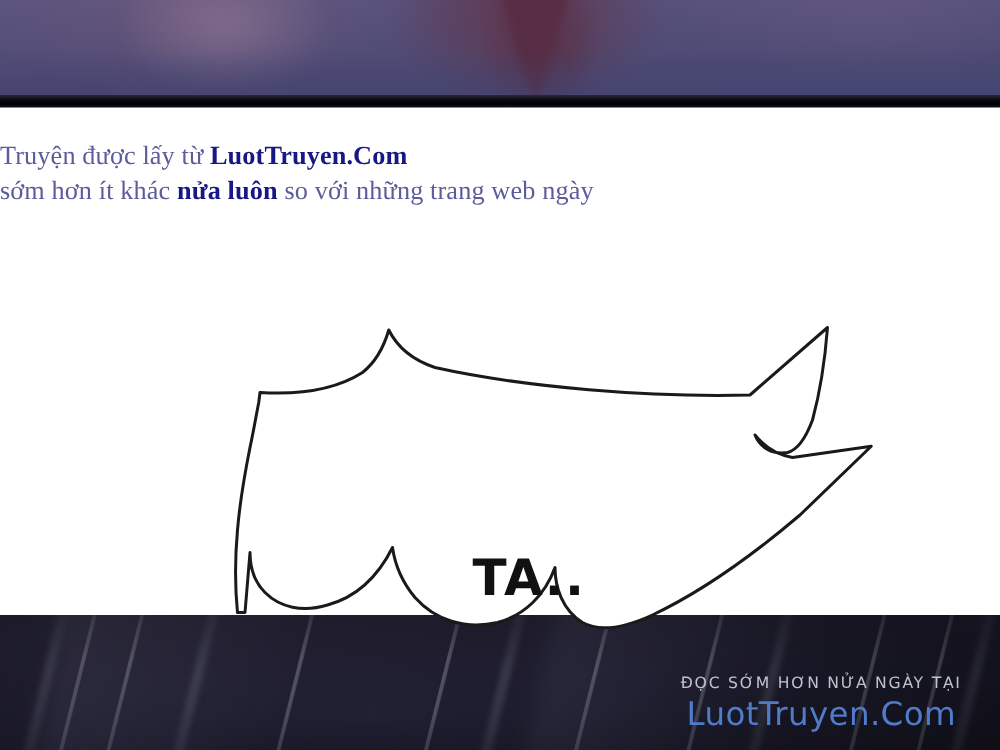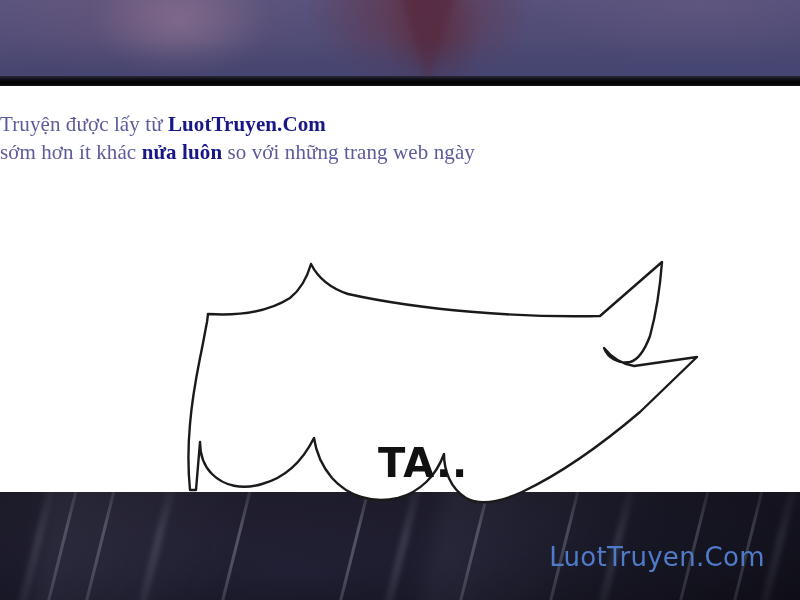--- a/index.html
+++ b/index.html
@@ -232,16 +232,17 @@
           C 188,230 188,206 190,184
           C 192,160 196,138 200,118
           C 203,104 205,92 207,82
           Z" fill="#ffffff" stroke="#1a1a1a" stroke-width="2.4" stroke-linejoin="round" stroke-linecap="round"></path>
     </svg>
   </div>
 
   <div class="bubble-text">TA..</div>
 
   <div class="brand">
+    <div class="brand-tagline">ĐỌC SỚM HƠN NỬA NGÀY TẠI</div>
     <div class="brand-name">LuotTruyen.Com</div>
   </div>
 
 </div>
 
 </body></html>

